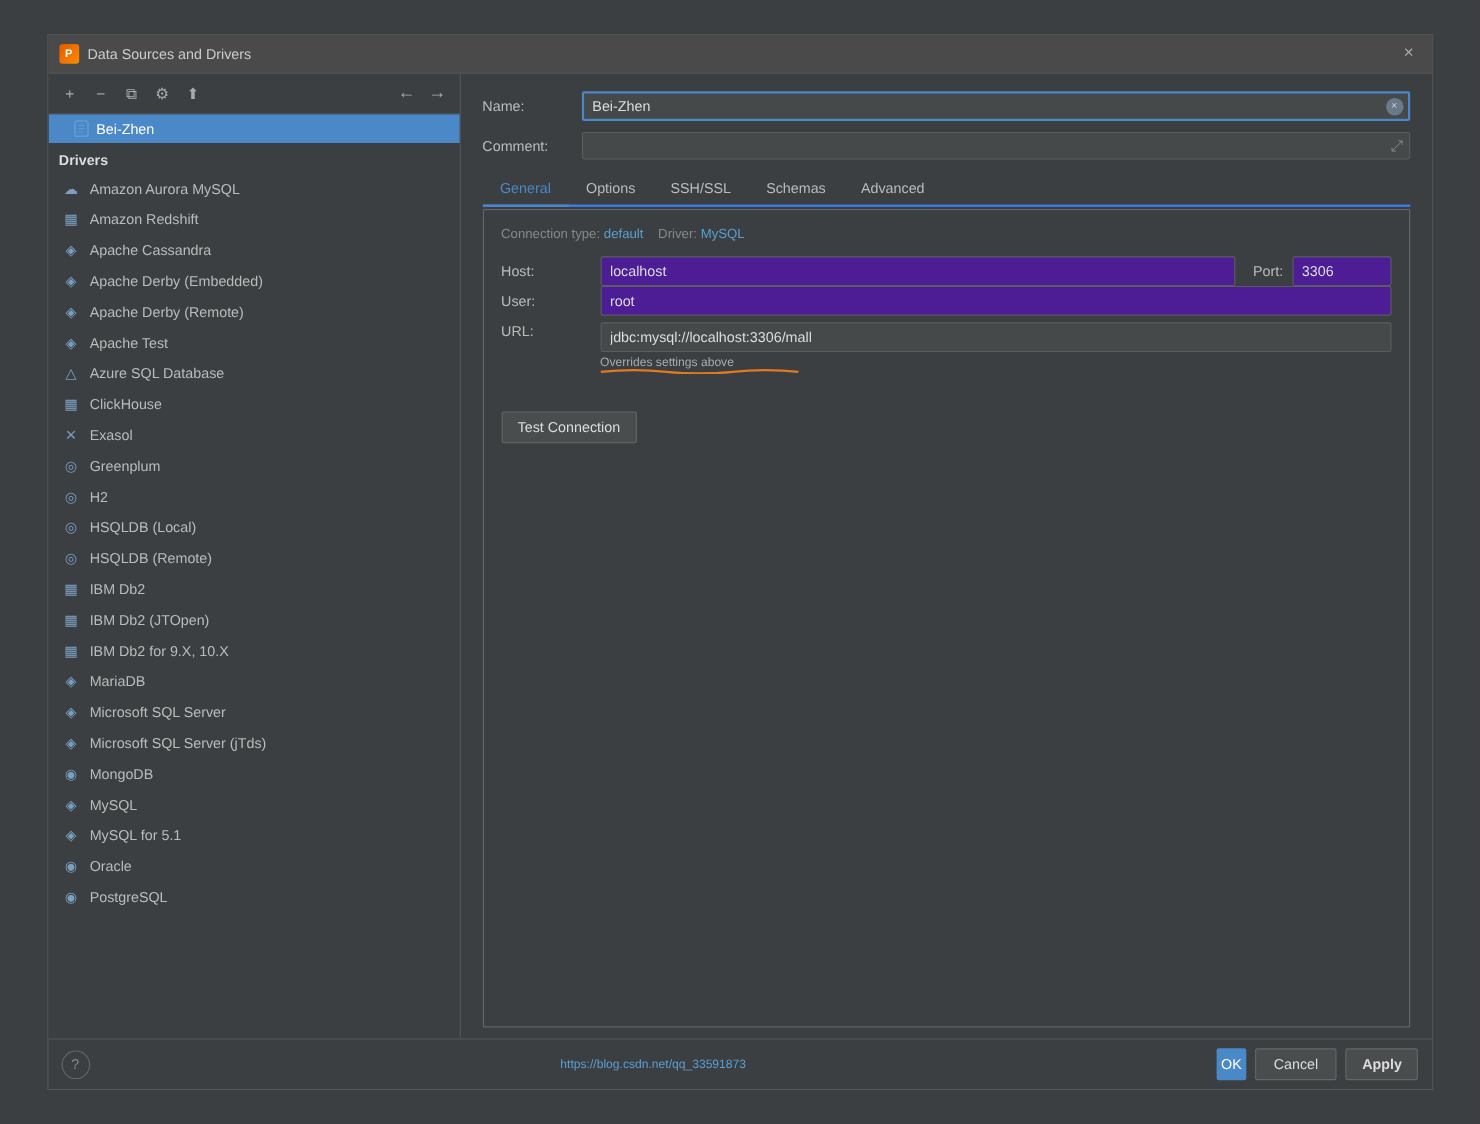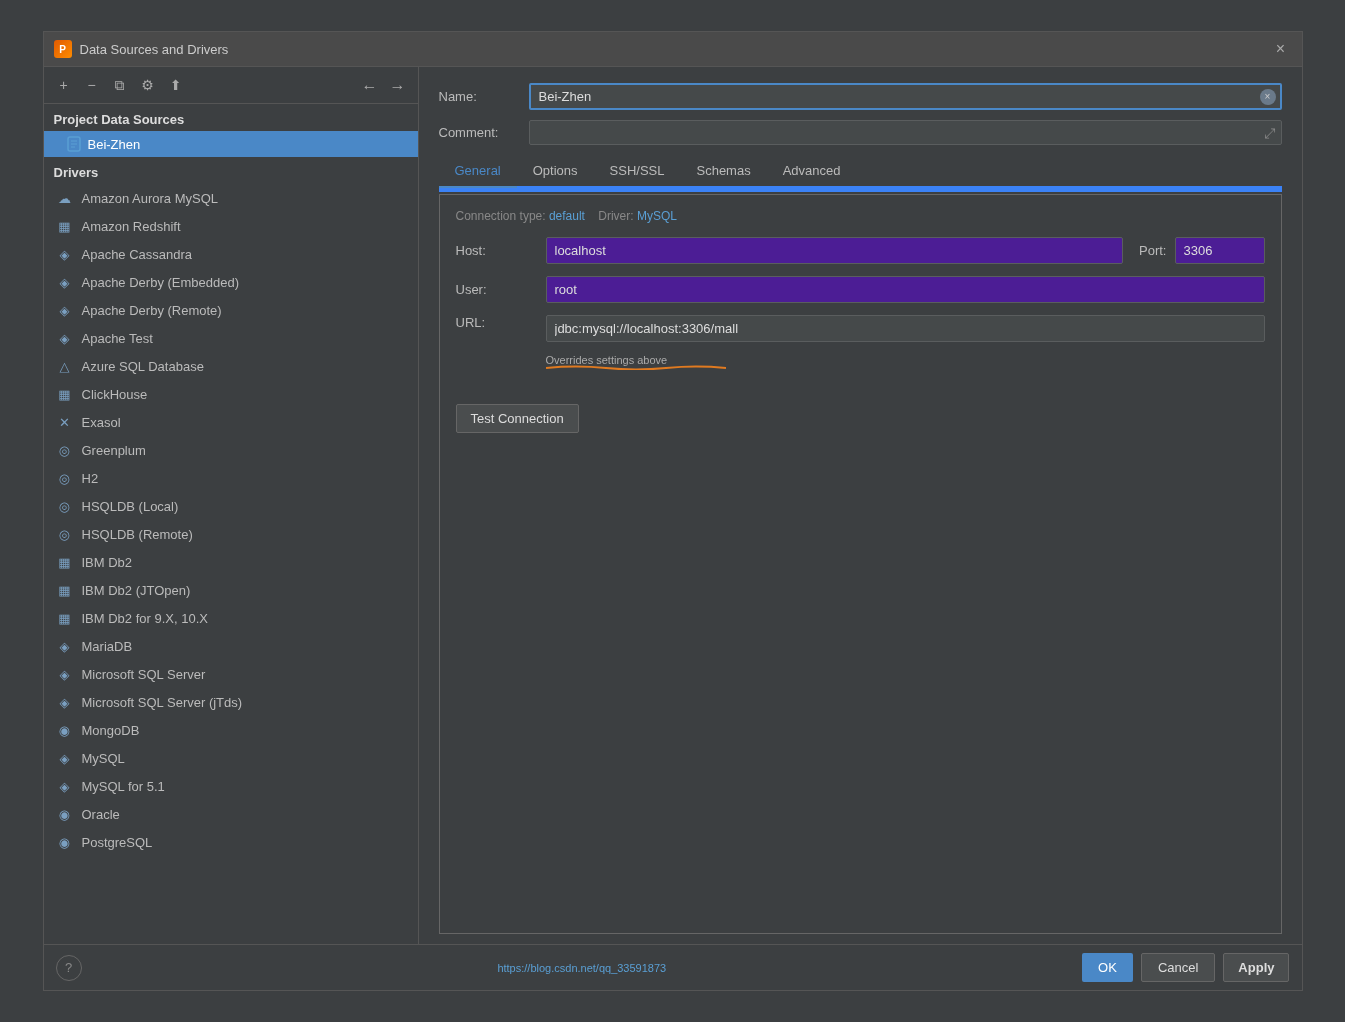--- a/index.html
+++ b/index.html
@@ -219,21 +219,21 @@
       transform: translateY(-50%);
       background: transparent;
       border: none;
       color: #888;
       cursor: pointer;
       font-size: 14px;
     }
     
     .tabs-bar {
       display: flex;
-      border-bottom: 6px solid #3b82f6;
+      border-bottom: 2px solid #3b82f6;
       margin-bottom: 0;
       text-align: right;
     }
     .tab {
       padding: 8px 16px;
       cursor: pointer;
       color: #bbb;
       font-size: 13px;
       border-bottom: 2px solid transparent;
       margin-bottom: -2px;
@@ -256,21 +256,20 @@
       margin-bottom: 14px;
     }
     .connection-type-row span.link {
       color: #5a9fd4;
       cursor: pointer;
       text-decoration: none;
     }
     .conn-form-row {
       display: flex;
       align-items: center;
-      margin-bottom: 12px;
       justify-content: flex-end;
     }
     .conn-label {
       width: 90px;
       color: #bbb;
       font-size: 13px;
       flex-shrink: 0;
     }
     .conn-input {
       background: #4c1d95;
@@ -369,21 +368,21 @@
       font-size: 11px;
     }
     .bottom-actions {
       display: flex;
       gap: 8px;
     }
     .btn-ok {
       background: #4a88c7;
       border: none;
       color: white;
-      padding: 6px 16px;
+      padding: 6px 4px;
       font-size: 13px;
       cursor: pointer;
       border-radius: 2px;
     }
     .btn-cancel {
       background: #4a4d4e;
       border: 1px solid #666;
       color: #ddd;
       padding: 6px 16px;
       font-size: 13px;
@@ -425,21 +424,20 @@
         <button class="toolbar-btn">+</button>
         <button class="toolbar-btn">−</button>
         <button class="toolbar-btn">⧉</button>
         <button class="toolbar-btn">⚙</button>
         <button class="toolbar-btn">⬆</button>
         <div style="flex:1"></div>
         <button class="nav-btn">←</button>
         <button class="nav-btn">→</button>
       </div>
 
-      <div class="section-header">Project Data Sources</div>
       <div class="project-item selected">
         <svg width="16" height="16" viewBox="0 0 16 16">
           <rect x="2" y="1" width="12" height="14" rx="2" fill="none" stroke="#5a9fd4" stroke-width="1.5"></rect>
           <line x1="5" y1="5" x2="11" y2="5" stroke="#5a9fd4" stroke-width="1"></line>
           <line x1="5" y1="8" x2="11" y2="8" stroke="#5a9fd4" stroke-width="1"></line>
           <line x1="5" y1="11" x2="9" y2="11" stroke="#5a9fd4" stroke-width="1"></line>
         </svg>
         <span>Bei-Zhen</span>
       </div>
 

